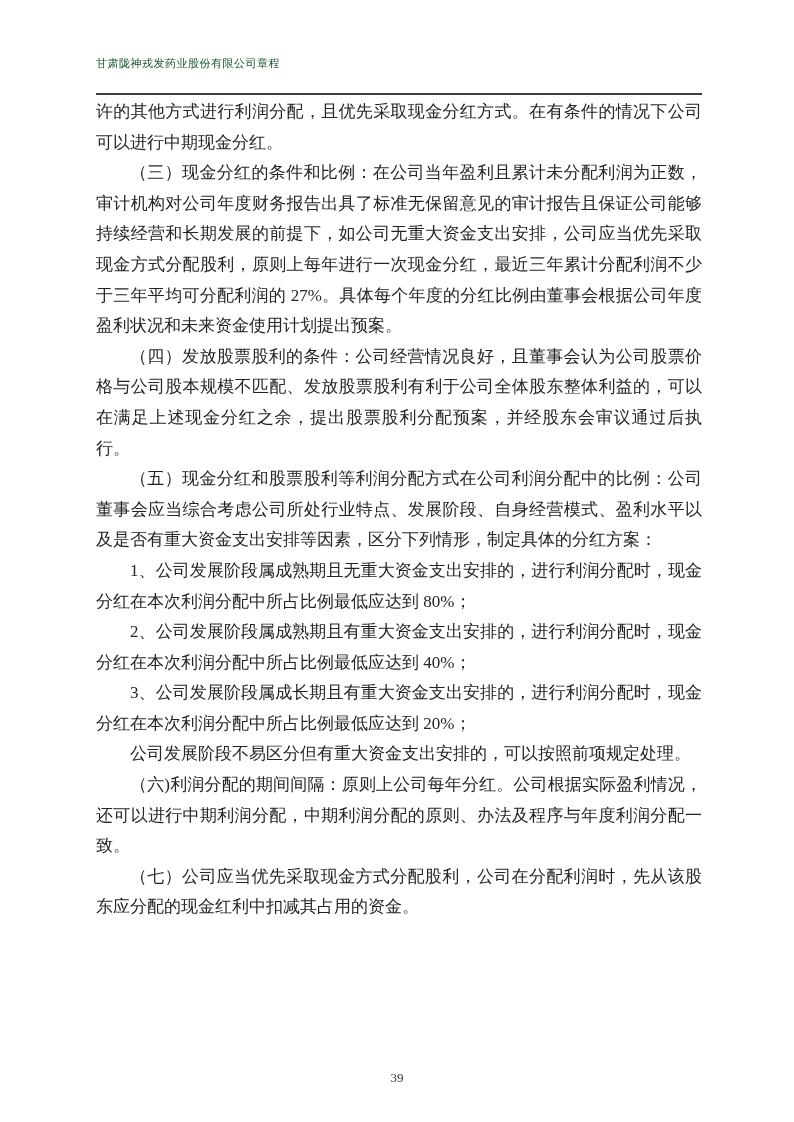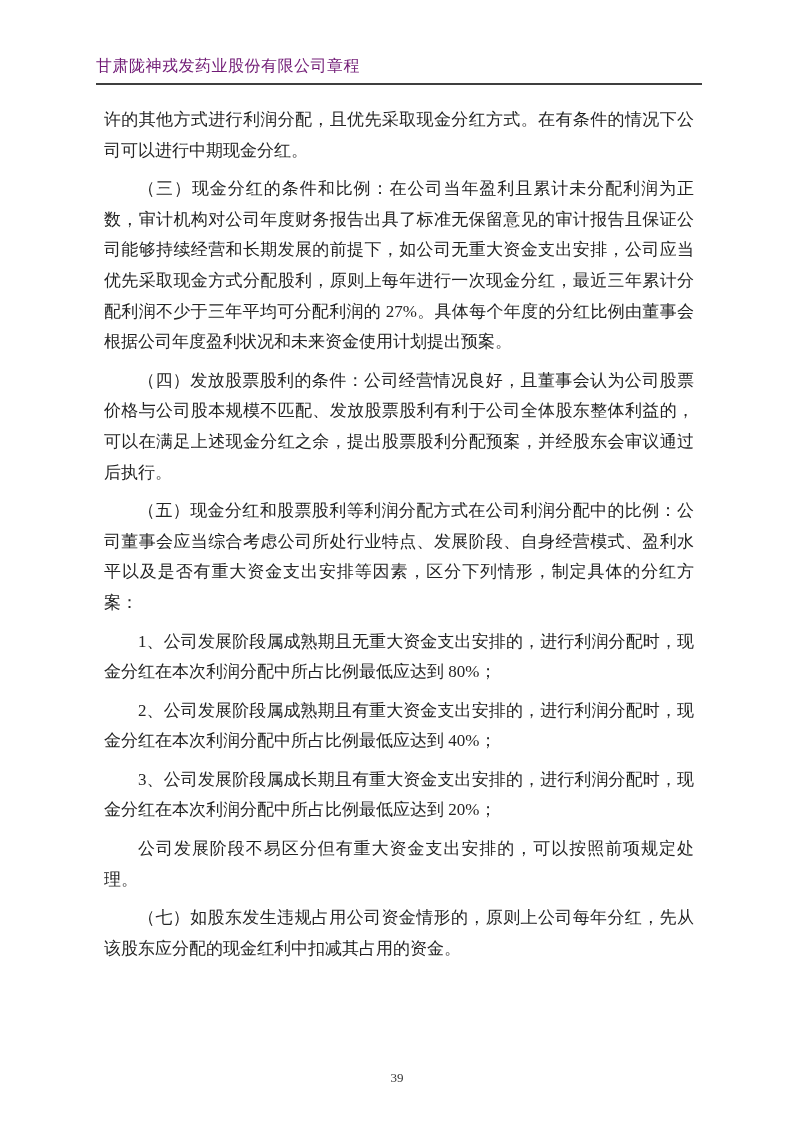--- a/index.html
+++ b/index.html
@@ -14,39 +14,39 @@
     background: #ffffff;
     font-family: "Liberation Serif", "DejaVu Serif", serif;
     color: #262626;
     overflow: hidden;
   }
   .header {
     position: absolute;
     left: 96px;
     top: 56px;
     width: 606px;
-    font-size: 16px;
+    font-size: 11px;
     letter-spacing: 0.5px;
-    color: #701a75;
-    padding-bottom: 6px;
+    color: #14532d;
+    padding-bottom: 22px;
     border-bottom: 2px solid #3f3f3f;
   }
   .content {
     position: absolute;
     left: 96px;
     top: 97px;
     width: 606px;
     font-size: 17px;
     line-height: 30.6px;
     text-align: justify;
     text-justify: inter-ideograph;
     color: #242424;
   }
   .para {
-    margin: 8px;
+    margin: 0;
   }
   .para.indent {
     text-indent: 2em;
   }
   .pagenum {
     position: absolute;
     left: 0;
     top: 1070px;
     width: 100%;
     text-align: center;
@@ -63,18 +63,19 @@
 
   <div class="content">
     <p class="para">许的其他方式进行利润分配，且优先采取现金分红方式。在有条件的情况下公司可以进行中期现金分红。</p>
     <p class="para indent">（三）现金分红的条件和比例：在公司当年盈利且累计未分配利润为正数，审计机构对公司年度财务报告出具了标准无保留意见的审计报告且保证公司能够持续经营和长期发展的前提下，如公司无重大资金支出安排，公司应当优先采取现金方式分配股利，原则上每年进行一次现金分红，最近三年累计分配利润不少于三年平均可分配利润的 27%。具体每个年度的分红比例由董事会根据公司年度盈利状况和未来资金使用计划提出预案。</p>
     <p class="para indent">（四）发放股票股利的条件：公司经营情况良好，且董事会认为公司股票价格与公司股本规模不匹配、发放股票股利有利于公司全体股东整体利益的，可以在满足上述现金分红之余，提出股票股利分配预案，并经股东会审议通过后执行。</p>
     <p class="para indent">（五）现金分红和股票股利等利润分配方式在公司利润分配中的比例：公司董事会应当综合考虑公司所处行业特点、发展阶段、自身经营模式、盈利水平以及是否有重大资金支出安排等因素，区分下列情形，制定具体的分红方案：</p>
     <p class="para indent">1、公司发展阶段属成熟期且无重大资金支出安排的，进行利润分配时，现金分红在本次利润分配中所占比例最低应达到 80%；</p>
     <p class="para indent">2、公司发展阶段属成熟期且有重大资金支出安排的，进行利润分配时，现金分红在本次利润分配中所占比例最低应达到 40%；</p>
     <p class="para indent">3、公司发展阶段属成长期且有重大资金支出安排的，进行利润分配时，现金分红在本次利润分配中所占比例最低应达到 20%；</p>
     <p class="para indent">公司发展阶段不易区分但有重大资金支出安排的，可以按照前项规定处理。</p>
-    <p class="para indent">（七）如股东发生违规占用公司资金情形的，原则上公司每年分红，先从该股东应分配的现金红利中扣减其占用的资金。</p>
+    <p class="para indent">（六)利润分配的期间间隔：原则上公司每年分红。公司根据实际盈利情况，还可以进行中期利润分配，中期利润分配的原则、办法及程序与年度利润分配一致。</p>
+    <p class="para indent">（七）公司应当优先采取现金方式分配股利，公司在分配利润时，先从该股东应分配的现金红利中扣减其占用的资金。</p>
   </div>
 
   <div class="pagenum">39</div>
 
 </div>
 
 </body></html>

